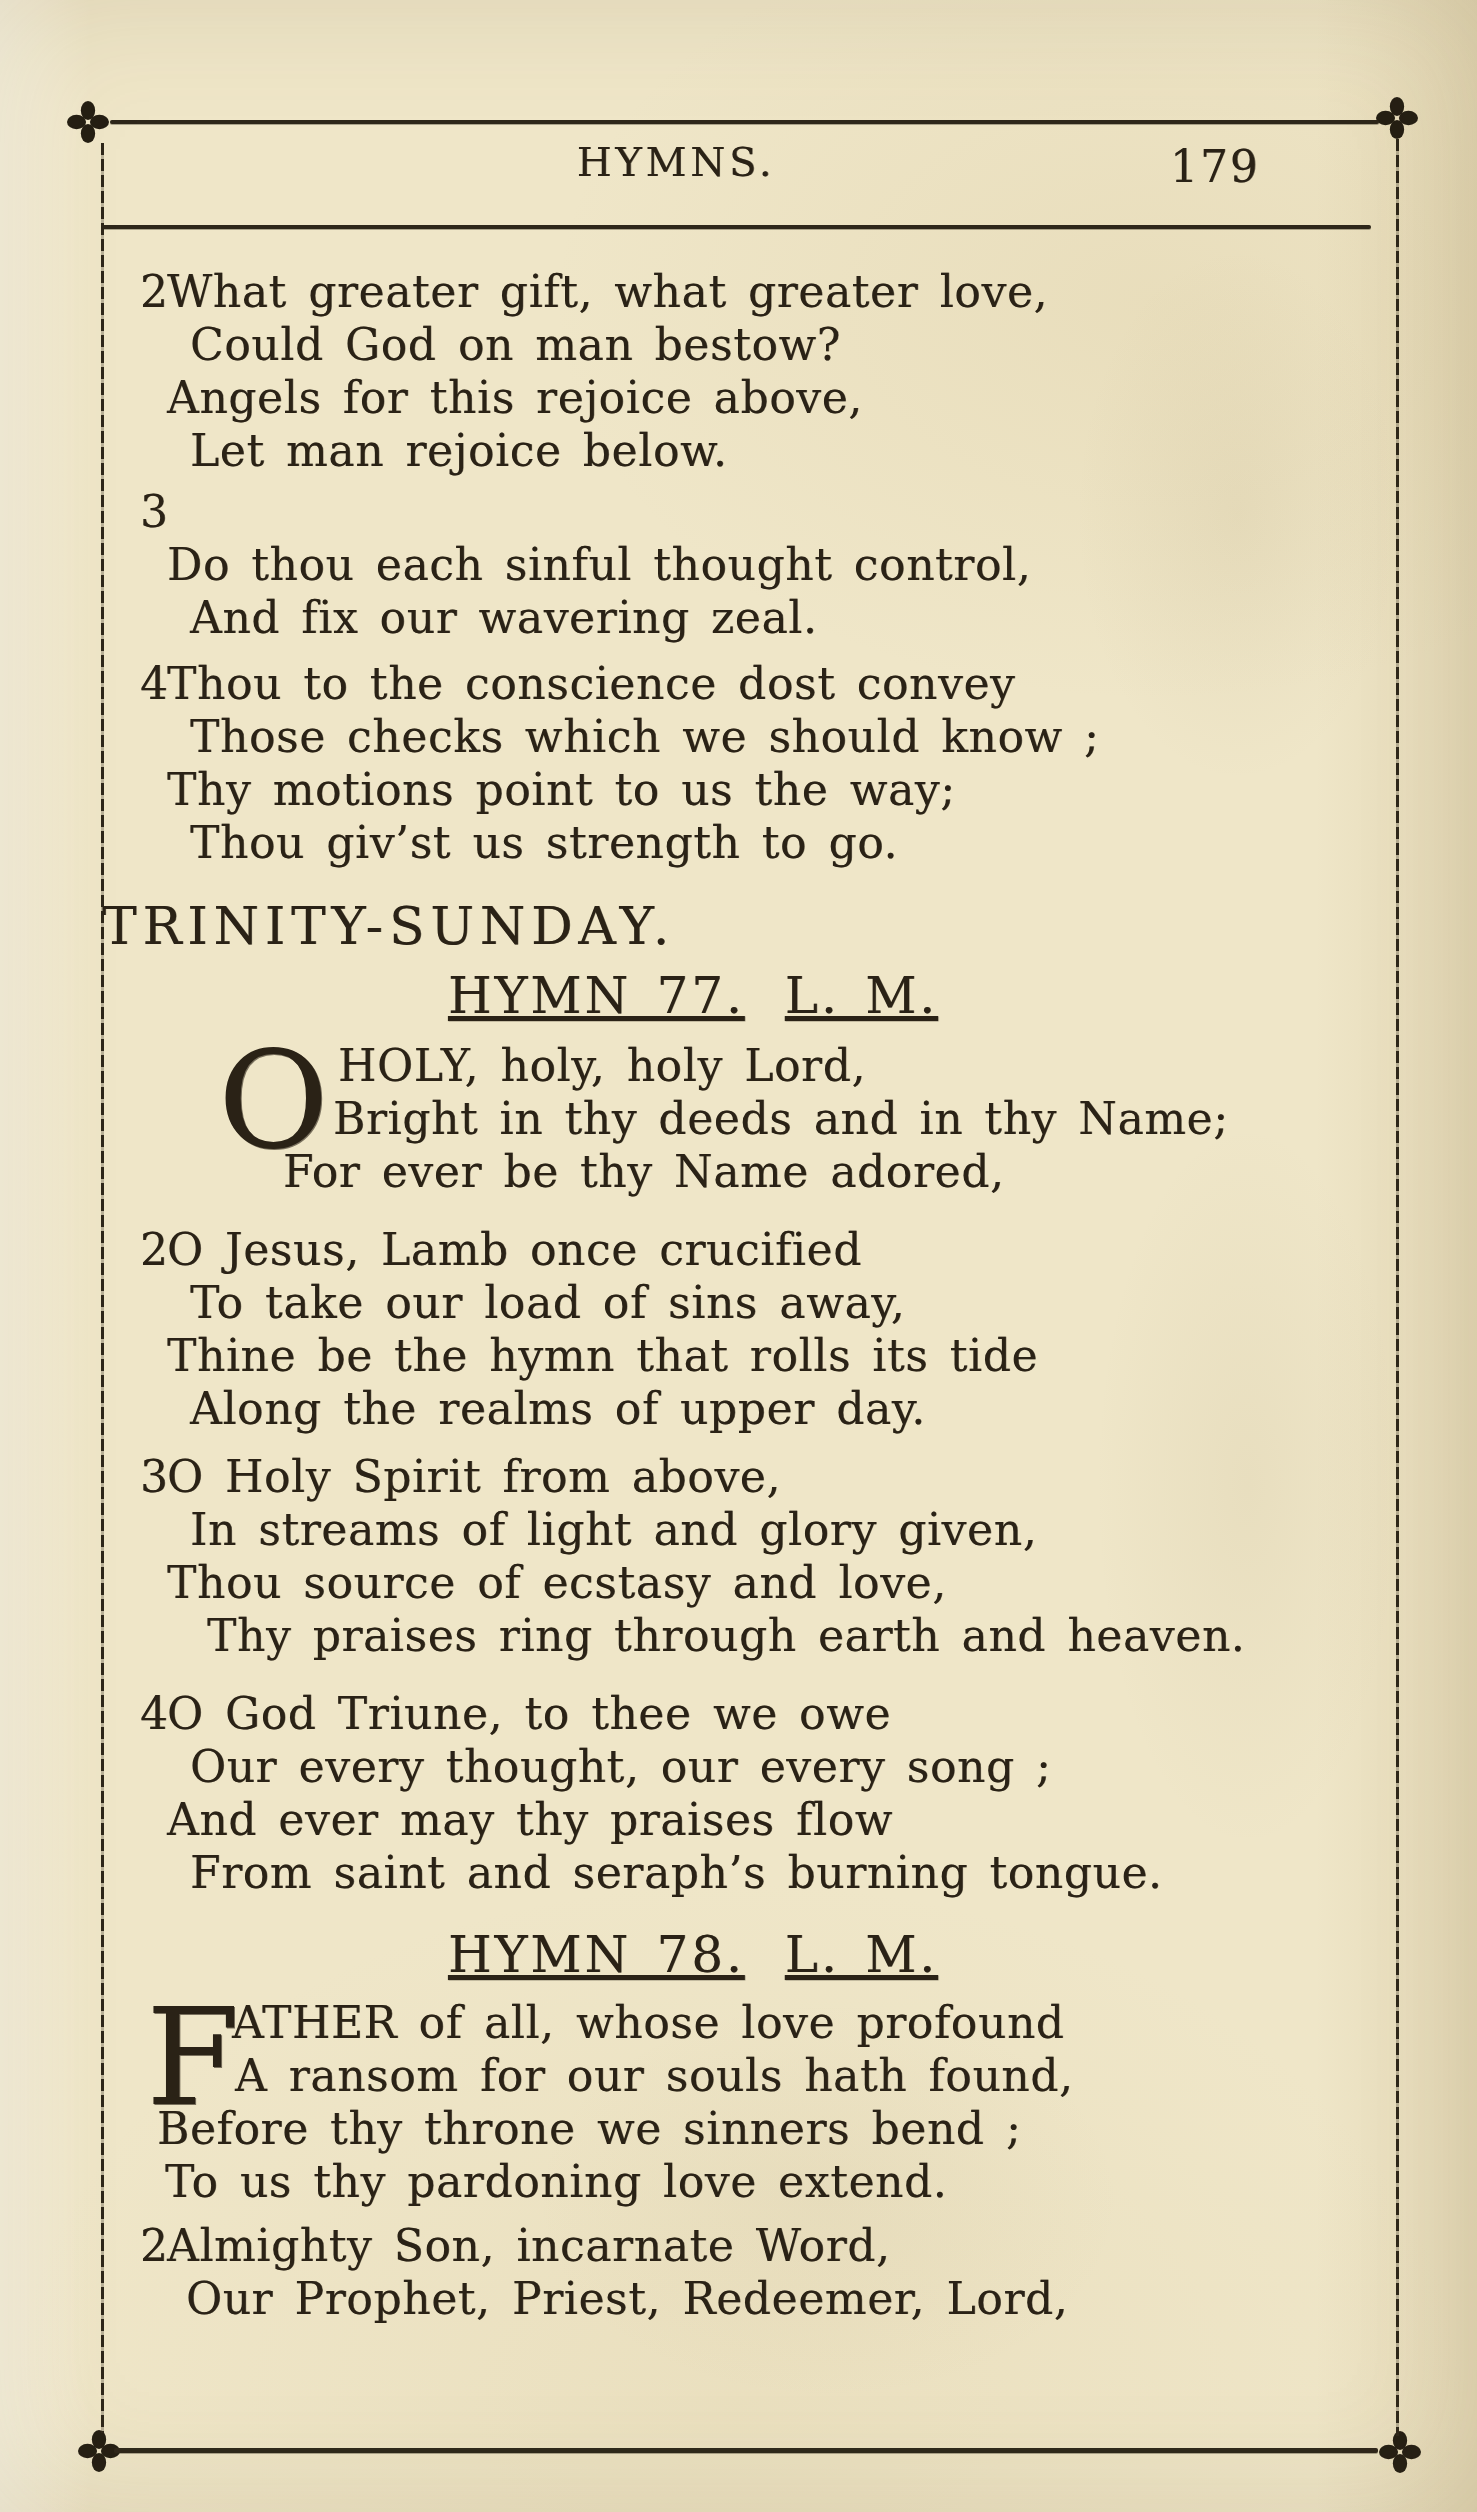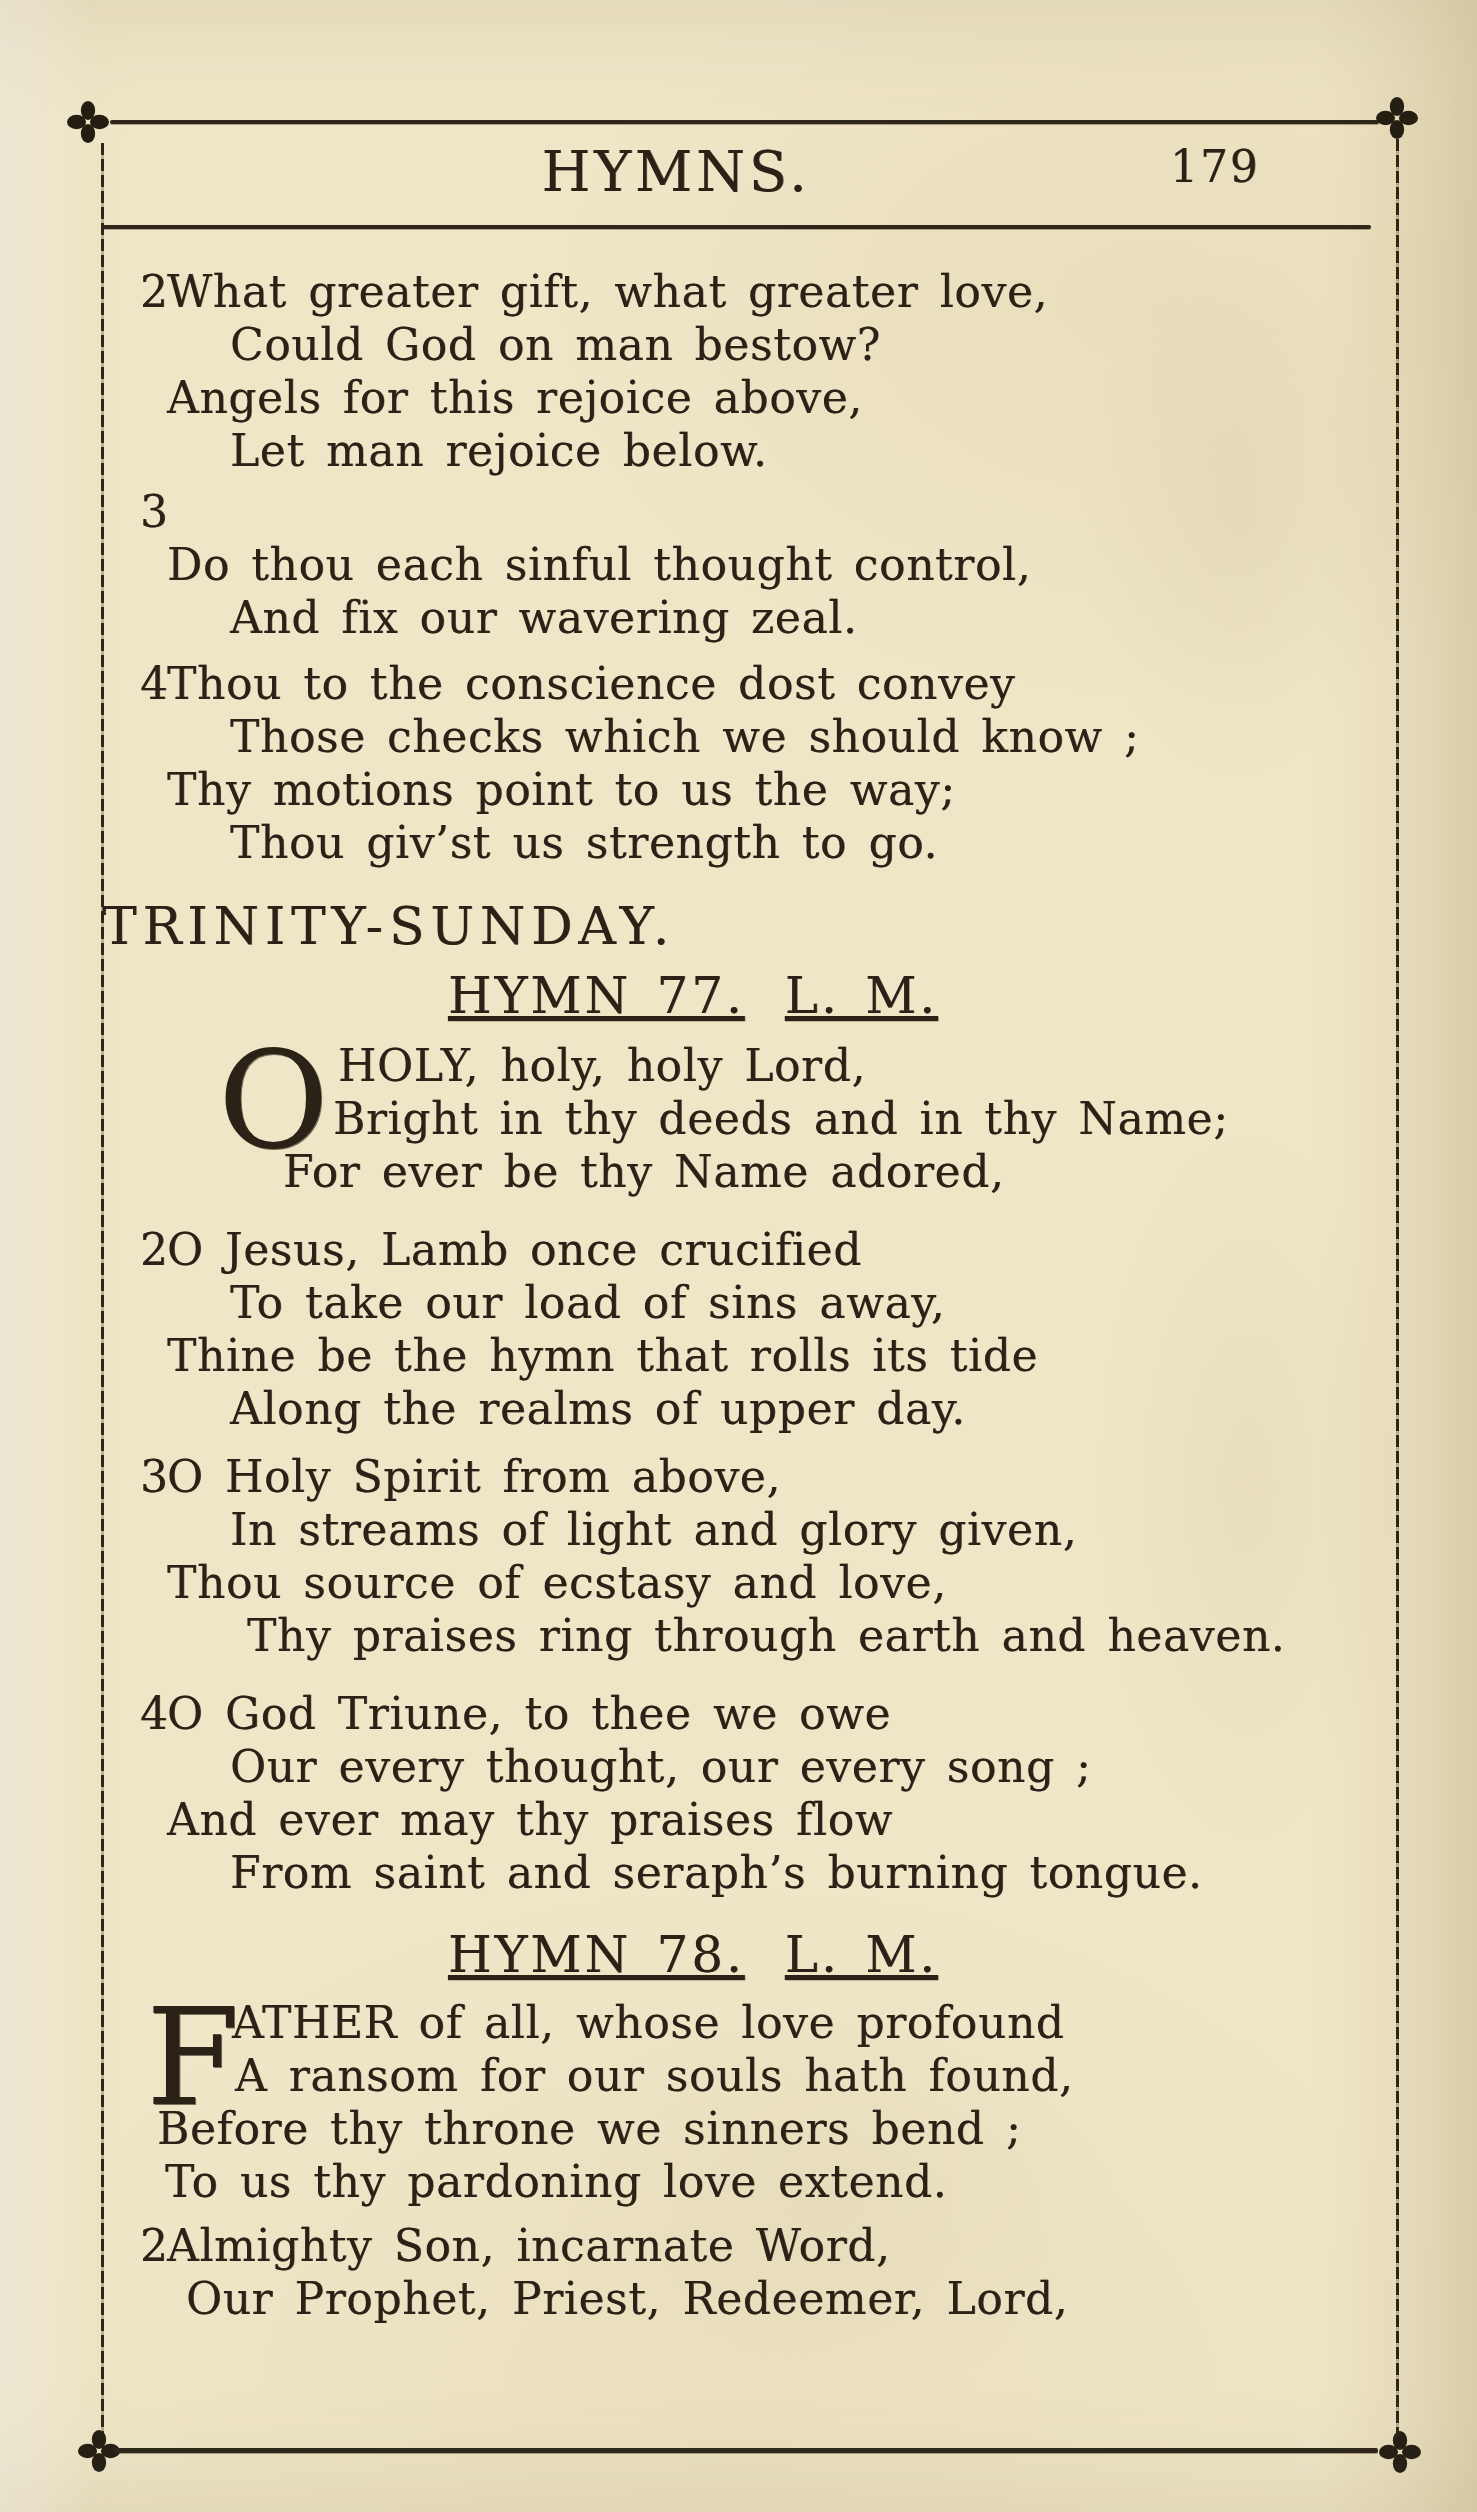--- a/index.html
+++ b/index.html
@@ -32,32 +32,32 @@
   .vline-left{left:101px;top:143px;height:2290px;}
   .vline-right{left:1396px;top:139px;height:2297px;}
   .ornament{position:absolute;width:42px;height:42px;}
   .orn-tl{left:67px;top:101px;}
   .orn-tr{left:1376px;top:97px;}
   .orn-bl{left:78px;top:2430px;}
   .orn-br{left:1379px;top:2431px;}
 
   
   .running-head{position:absolute;left:0;top:139px;width:1352px;text-align:center;
-    font-size:56px;letter-spacing:3.8px;white-space:nowrap;
+    font-size:40px;letter-spacing:3.8px;white-space:nowrap;
     text-shadow:0.6px 0.4px 0 rgba(41,34,22,.6);}
   .page-number{position:absolute;left:1170px;top:141px;font-size:44px;letter-spacing:1.9px;
     text-shadow:0.6px 0.4px 0 rgba(41,34,22,.6);}
 
   
   .content{position:absolute;left:102px;top:265px;width:1296px;
     font-size:44px;letter-spacing:0.6px;word-spacing:6.7px;
     text-shadow:0.5px 0.4px 0 rgba(41,34,22,.55);}
   .line{height:53px;line-height:53px;white-space:nowrap;}
   .ind-a{padding-left:65px;}
-  .ind-b{padding-left:88px;margin-left:40px;}
+  .ind-b{padding-left:88px;}
   .stanza{position:relative;}
   .no{position:absolute;left:38px;top:0;}
   .section-heading{height:61px;line-height:61px;
     font-size:52px;letter-spacing:5.7px;white-space:nowrap;margin-top:27px;
     padding-right:114px;}
   .hymn-heading{height:57px;line-height:57px;text-align:center;
     font-size:50px;letter-spacing:2.9px;white-space:nowrap;padding-right:114px;text-decoration:underline;}
   .hymn-heading .meter{margin-left:40px;}
   .drop-cap{position:absolute;top:-5.7px;font-size:135px;line-height:135px;
     letter-spacing:0;text-shadow:1px 0.6px 0 rgba(41,34,22,.6);}

